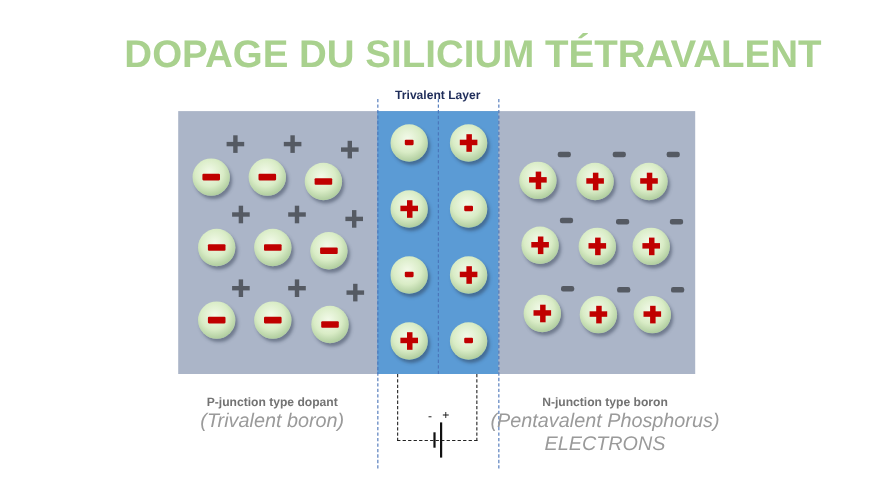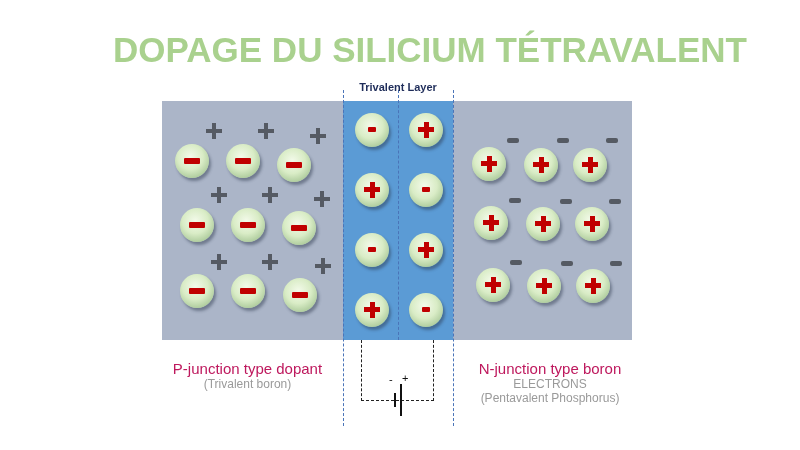--- a/index.html
+++ b/index.html
@@ -15,22 +15,22 @@
   .ion .sign{position:absolute;left:0;top:0;width:34px;height:34px;}
   .ion .minus::before{content:"";position:absolute;left:9px;top:14px;width:16px;height:6px;background:#c00000;border-radius:1px;}
   .ion .minus-small::before{content:"";position:absolute;left:13px;top:14px;width:8px;height:5px;background:#c00000;border-radius:1px;}
   .ion .plus::before{content:"";position:absolute;left:9px;top:14px;width:16px;height:5px;background:#c00000;}
   .ion .plus::after{content:"";position:absolute;left:14.5px;top:8.5px;width:5px;height:16px;background:#c00000;}
   .carrier-plus{position:absolute;width:16px;height:16px;}
   .carrier-plus::before{content:"";position:absolute;left:0;top:6px;width:16px;height:4px;background:#555a63;}
   .carrier-plus::after{content:"";position:absolute;left:6px;top:0;width:4px;height:16px;background:#555a63;}
   .carrier-minus{position:absolute;width:12px;height:5px;background:#555a63;border-radius:2px;}
   .caption{position:absolute;text-align:center;}
-  .cap-title{font-size:15px;font-weight:normal;color:#be185d;}
-  .cap-sub{font-size:12px;color:#9a9a9a;}
+  .cap-title{font-size:11px;font-weight:bold;color:#737373;}
+  .cap-sub{font-size:18px;color:#9a9a9a;font-style:italic;}
   .circuit{position:absolute;left:361px;top:340px;width:71px;height:60px;border-left:1px dashed #222;border-right:1px dashed #222;border-bottom:1px dashed #222;}
   .bat-long{position:absolute;left:400px;top:384px;width:2px;height:32px;background:#111;}
   .bat-short{position:absolute;left:394px;top:393px;width:2px;height:14px;background:#111;}
   .bat-sym{position:absolute;font-size:11px;color:#111;}
 </style>
 </head>
 <body>
 
 <div class="title">DOPAGE DU SILICIUM TÉTRAVALENT</div>
 
@@ -151,21 +151,21 @@
       <span class="sign plus"></span>
     </div>
 </div>
 
 <div class="caption" style="left:140px;top:360px;width:215px;">
   <div class="cap-title">P-junction type dopant</div>
   <div class="cap-sub">(Trivalent  boron)</div>
 </div>
 <div class="caption" style="left:445px;top:360px;width:210px;">
   <div class="cap-title">N-junction type boron</div>
+  <div class="cap-sub">(Pentavalent  Phosphorus)</div>
   <div class="cap-sub">ELECTRONS</div>
-  <div class="cap-sub">(Pentavalent  Phosphorus)</div>
 </div>
 
 <div class="circuit"></div>
 <div class="bat-short"></div>
 <div class="bat-long"></div>
 <div class="bat-sym" style="left:389px;top:373px;">-</div>
 <div class="bat-sym" style="left:402px;top:372px;">+</div>
 
 </body></html>

